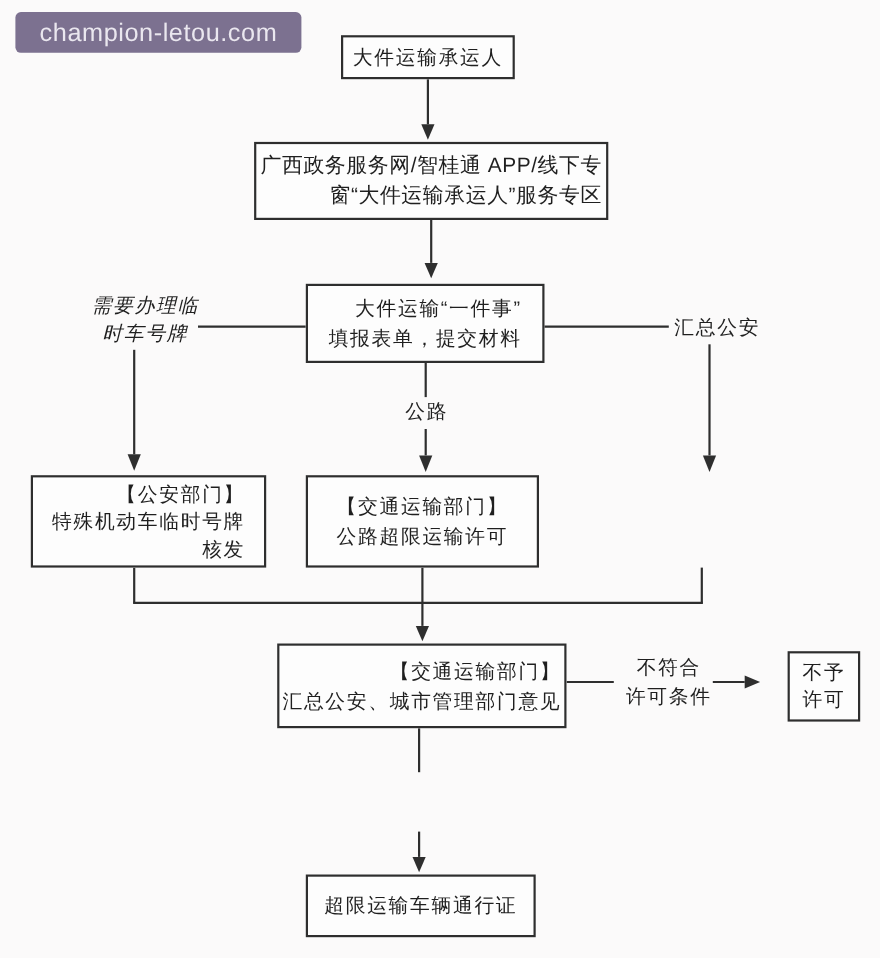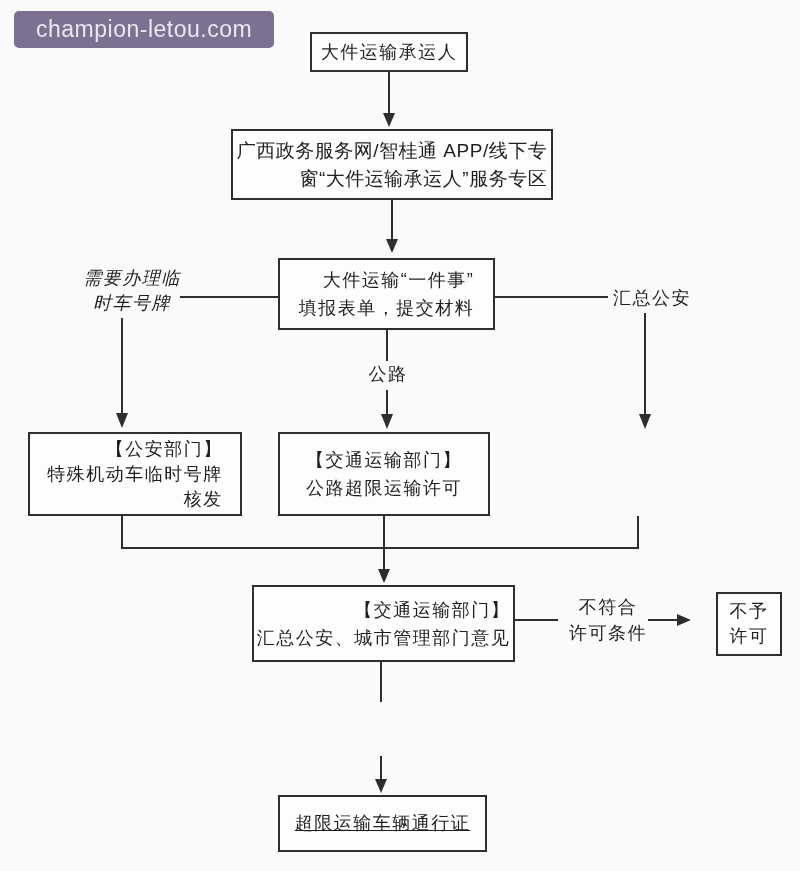--- a/index.html
+++ b/index.html
@@ -55,21 +55,21 @@
   #n-portal .node-text { font-size: 19px; line-height: 28px; letter-spacing: 0.5px; }
   #n-form      { left: 278px; top: 258px; width: 217px; height: 72px; }
   #n-form .node-text { line-height: 28px; }
   #n-police    { left: 28px;  top: 432px; width: 214px; height: 84px; }
   #n-transport { left: 278px; top: 432px; width: 212px; height: 84px; }
   #n-transport .node-text { line-height: 28px; }
   #n-city      { left: 512px; top: 432px; width: 248px; height: 84px; }
   #n-summary   { left: 252px; top: 585px; width: 263px; height: 77px; }
   #n-summary .node-text { line-height: 28px; }
   #n-deny      { left: 691px; top: 592px; width: 66px;  height: 64px; margin-left: 25px; }
-  #n-permit    { left: 278px; top: 795px; width: 209px; height: 57px; text-decoration: underline; }
+  #n-permit    { left: 278px; top: 795px; width: 209px; height: 57px; }
   #l-temp-plate { left: 62px;  top: 266px; width: 140px; font-style: italic; }
   #l-highway    { left: 363px; top: 362px; width: 50px;  }
   #l-city-road  { left: 604px; top: 286px; width: 96px;  }
   #l-not-meet   { left: 556px; top: 594px; width: 104px; line-height: 26px; }
   #l-meet       { left: 306px; top: 704px; width: 150px; line-height: 26px; }
 </style>
 </head>
 <body>
 
 <div class="canvas">

